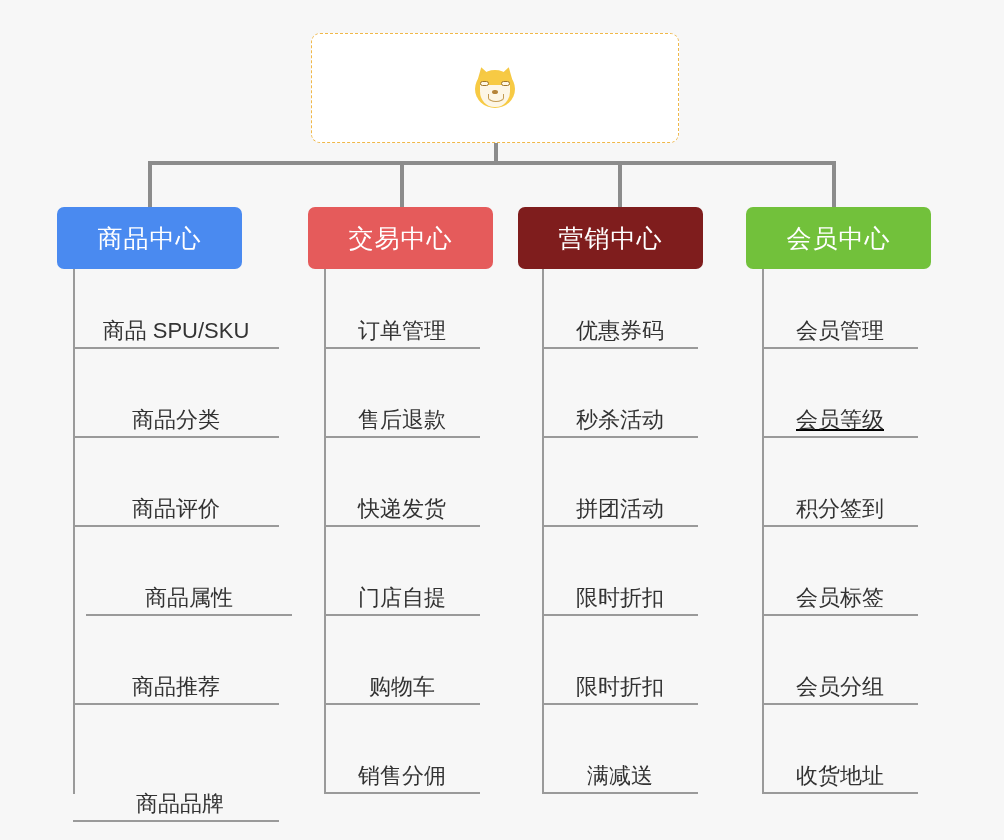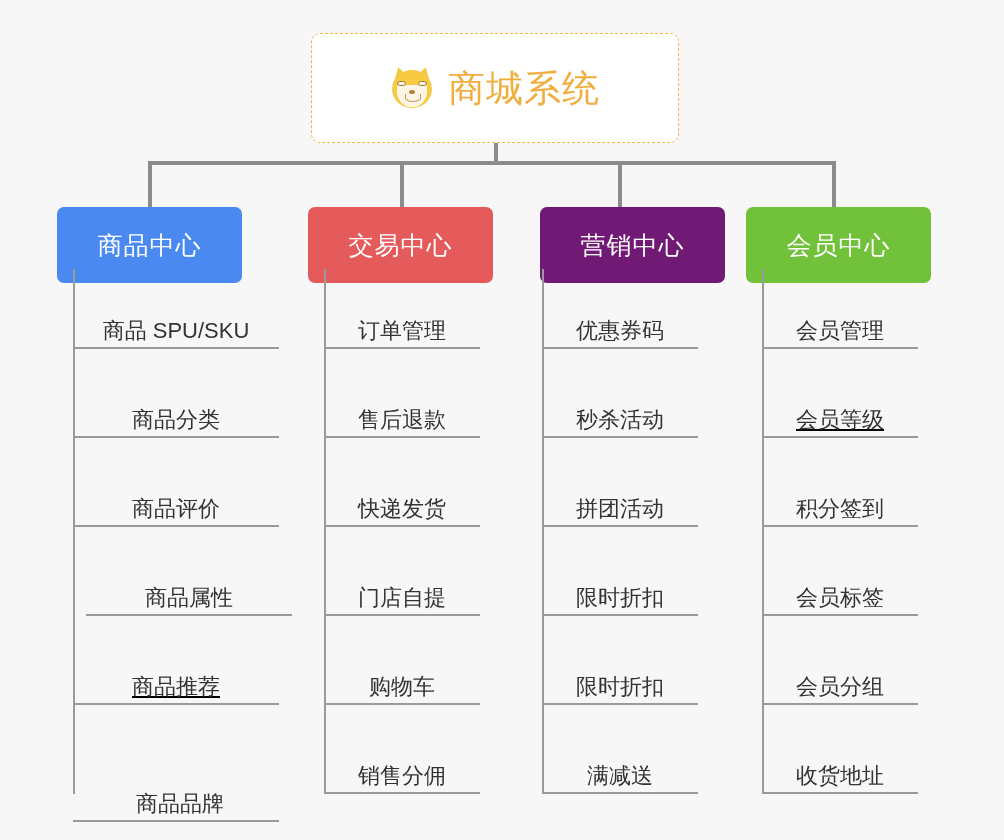--- a/index.html
+++ b/index.html
@@ -107,21 +107,21 @@
   
   .line { position: absolute; background: #8c8c8c; }
   .stem-root   { left: 494px; top: 143px; width: 4px; height: 20px; }
   .bus         { left: 148px; top: 161px; width: 686px; height: 4px; }
   .drop        { top: 161px; width: 4px; height: 46px; }
 
   
   .cat-head {
     position: absolute;
     top: 207px;
-    height: 76px;
+    height: 62px;
     border-radius: 7px;
     display: flex;
     align-items: center;
     justify-content: center;
     color: #ffffff;
     font-size: 25px;
     letter-spacing: 1px;
     box-sizing: border-box;
   }
 
@@ -161,21 +161,20 @@
         <span class="ear l"></span>
         <span class="ear r"></span>
         <span class="head"></span>
         <span class="muzzle"></span>
         <span class="eye l"></span>
         <span class="eye r"></span>
         <span class="nose"></span>
         <span class="mouth"></span>
       </span>
     </span>
-    <span class="root-title">商城系统</span>
   </div>
 
   <div id="connectors">
       <div class="line stem-root"></div>
       <div class="line bus"></div>
       <div class="line drop" style="left: 148px;"></div>
       <div class="line drop" style="left: 400px;"></div>
       <div class="line drop" style="left: 618px;"></div>
       <div class="line drop" style="left: 832px;"></div>
     </div>
@@ -190,21 +189,21 @@
       </div>
       <div class="leaf" style="left: 73px; width: 206px; top: 390px;">
         <span class="leaf-label">商品分类</span>
       </div>
       <div class="leaf" style="left: 73px; width: 206px; top: 479px;">
         <span class="leaf-label">商品评价</span>
       </div>
       <div class="leaf" style="left: 86px; width: 206px; top: 568px;">
         <span class="leaf-label">商品属性</span>
       </div>
-      <div class="leaf" style="left: 73px; width: 206px; top: 657px; text-decoration: underline;">
+      <div class="leaf" style="left: 73px; width: 206px; top: 657px;">
         <span class="leaf-label">商品推荐</span>
       </div>
       <div class="leaf" style="left: 73px; width: 206px; top: 774px; padding-left: 8px;">
         <span class="leaf-label">商品品牌</span>
       </div>
       <div class="cat-head" style="left: 308px; width: 185px; background: rgb(229, 91, 91);">
         <span>交易中心</span>
       </div>
       <div class="spine" style="left: 324px; height: 525px;"></div>
       <div class="leaf" style="left: 324px; width: 156px; top: 301px;">
@@ -218,21 +217,21 @@
       </div>
       <div class="leaf" style="left: 324px; width: 156px; top: 568px;">
         <span class="leaf-label">门店自提</span>
       </div>
       <div class="leaf" style="left: 324px; width: 156px; top: 657px;">
         <span class="leaf-label">购物车</span>
       </div>
       <div class="leaf" style="left: 324px; width: 156px; top: 746px;">
         <span class="leaf-label">销售分佣</span>
       </div>
-      <div class="cat-head" style="left: 540px; width: 185px; background: #701a75;">
+      <div class="cat-head" style="left: 518px; width: 185px; background: #7f1d1d;">
         <span>营销中心</span>
       </div>
       <div class="spine" style="left: 542px; height: 525px;"></div>
       <div class="leaf" style="left: 542px; width: 156px; top: 301px;">
         <span class="leaf-label">优惠券码</span>
       </div>
       <div class="leaf" style="left: 542px; width: 156px; top: 390px;">
         <span class="leaf-label">秒杀活动</span>
       </div>
       <div class="leaf" style="left: 542px; width: 156px; top: 479px;">

